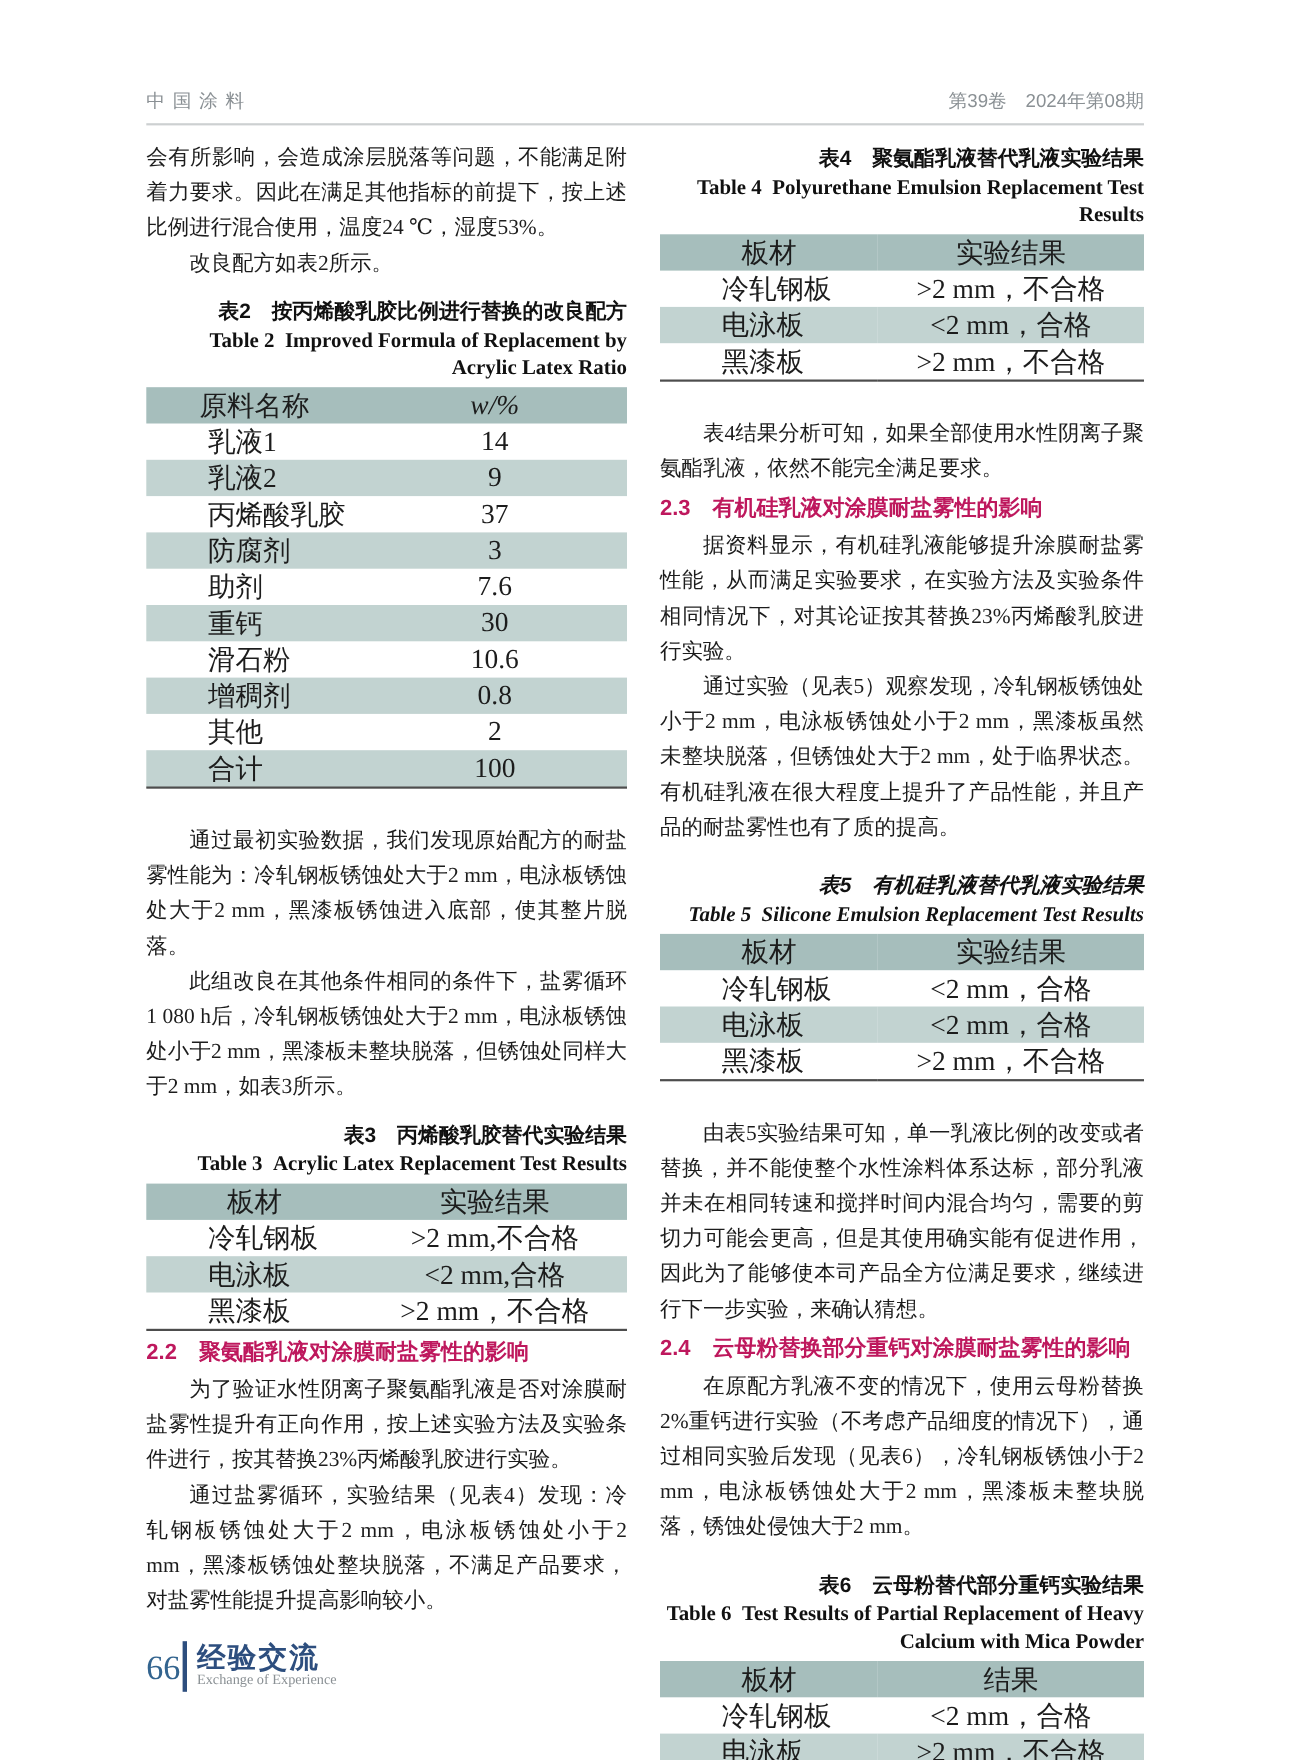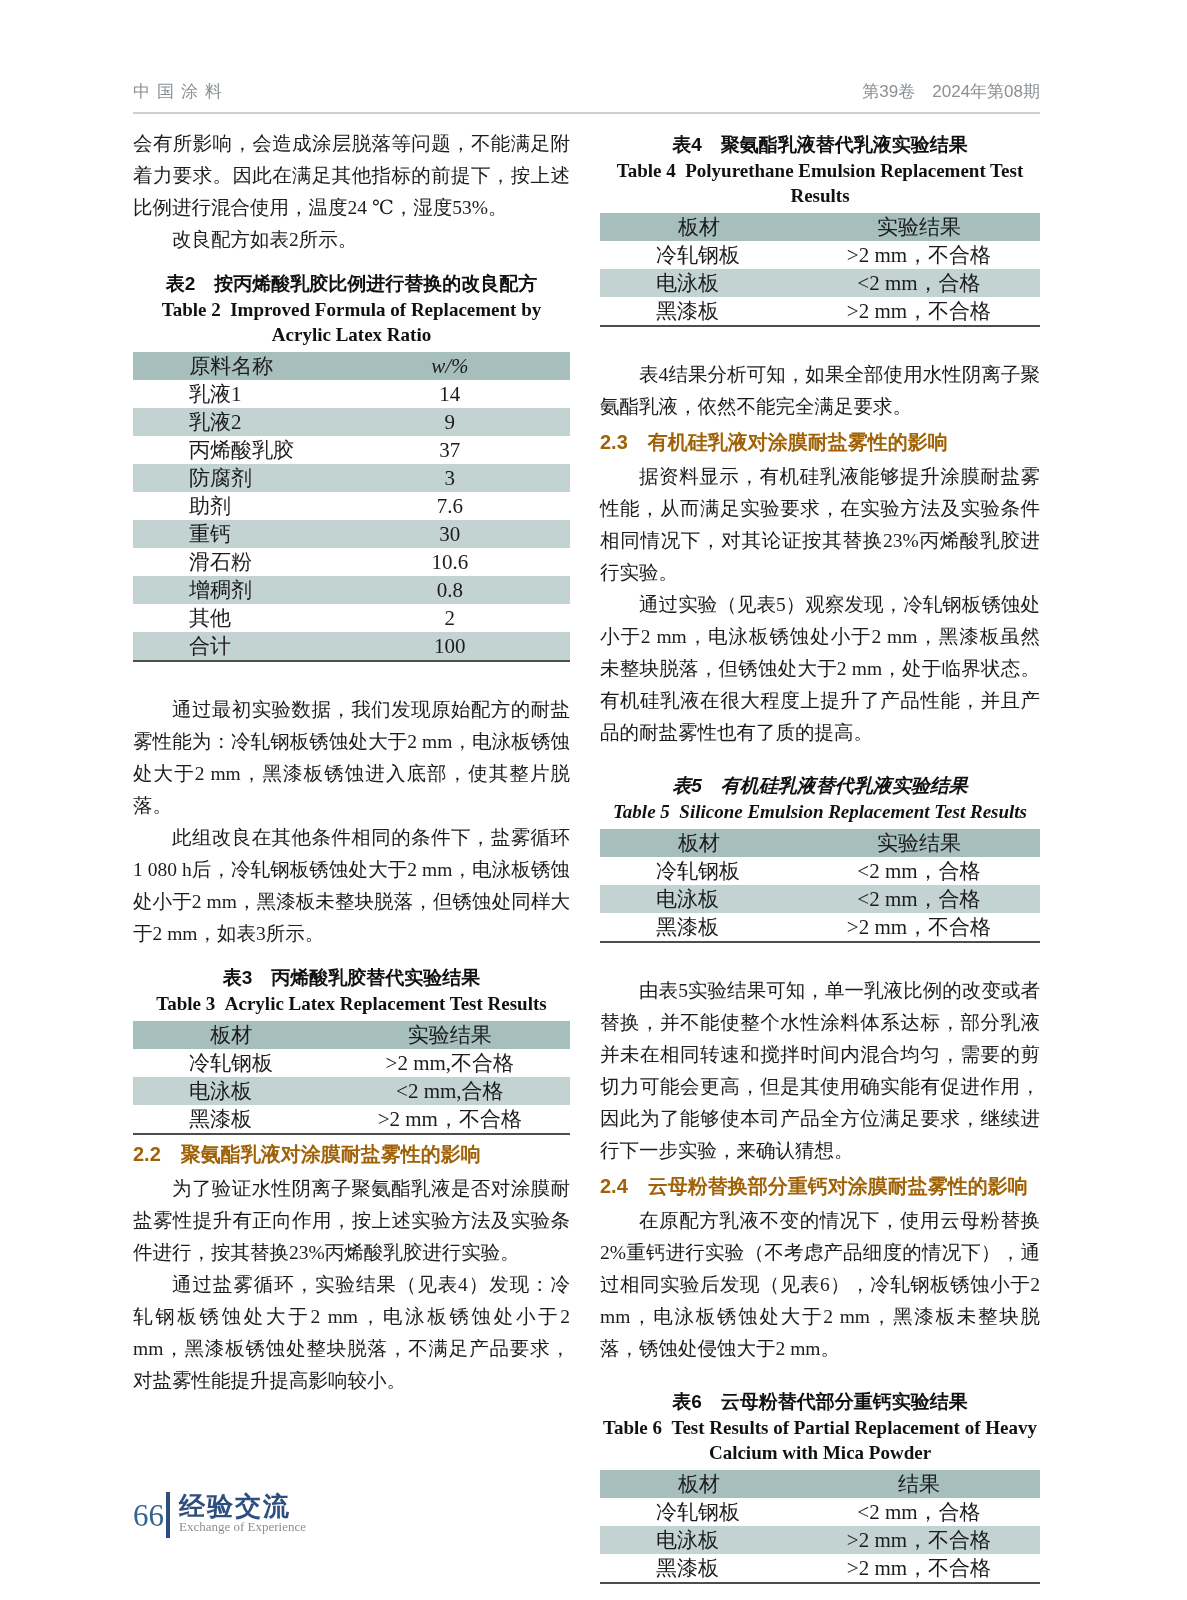--- a/index.html
+++ b/index.html
@@ -24,41 +24,41 @@
   .col-right { width:440px; }
   p.body-par {
     font-size:19.5px; line-height:32px; text-align:justify; text-indent:2em;
     color:#1c1c1c;
   }
   p.no-indent { text-indent:0; }
   .after-table { margin-top:32px; }
   
   .sec-heading {
     font-family:"Liberation Sans","DejaVu Sans",sans-serif; font-weight:bold;
-    color:#a16207; font-size:20px; line-height:34px; margin:2px 0;
+    color:#be185d; font-size:20px; line-height:34px; margin:2px 0;
     text-align:left;
   }
   .sec-num { margin-right:20px; }
   
-  .caption { text-align:center; margin:15px 0 5px; }
+  .caption { text-align:right; margin:15px 0 5px; }
   .caption-zh {
     font-family:"Liberation Sans","DejaVu Sans",sans-serif; font-weight:bold;
     font-size:19px; line-height:26px; color:#111;
   }
   .caption-en {
     font-family:"Liberation Serif","DejaVu Serif",serif; font-weight:bold;
     font-size:19px; line-height:25px; color:#111;
   }
   
   table.data-table {
     width:100%; border-collapse:collapse; border-bottom:2px solid #4d4d4d;
     table-layout:fixed;
   }
   table.data-table th, table.data-table td {
-    font-size:21px; font-weight:normal; height:14px; vertical-align:middle;
+    font-size:25px; font-weight:normal; height:14px; vertical-align:middle;
   }
   table.data-table th { background:#a6bebc; text-align:center; }
   table.data-table td.c-name { width:45%; text-align:left; padding-left:56px; }
   table.data-table th.c-name { width:45%; padding-left:0; }
   table.data-table td.c-val, table.data-table th.c-val { width:55%; text-align:center; }
   tr.shade td { background:#c2d3d1; }
   .italic { font-style:italic; }
   
   .footer { position:absolute; left:133px; top:1492px; display:flex; align-items:center; }
   .page-num {

